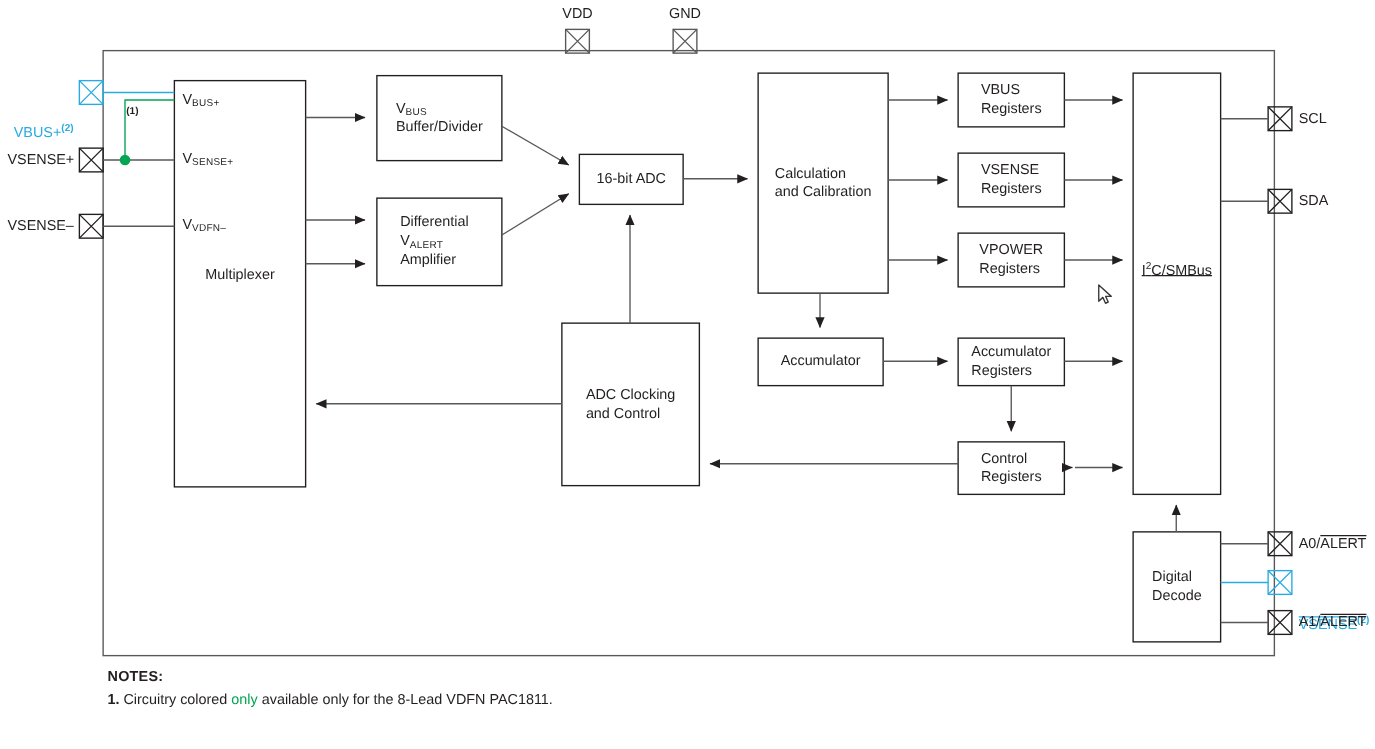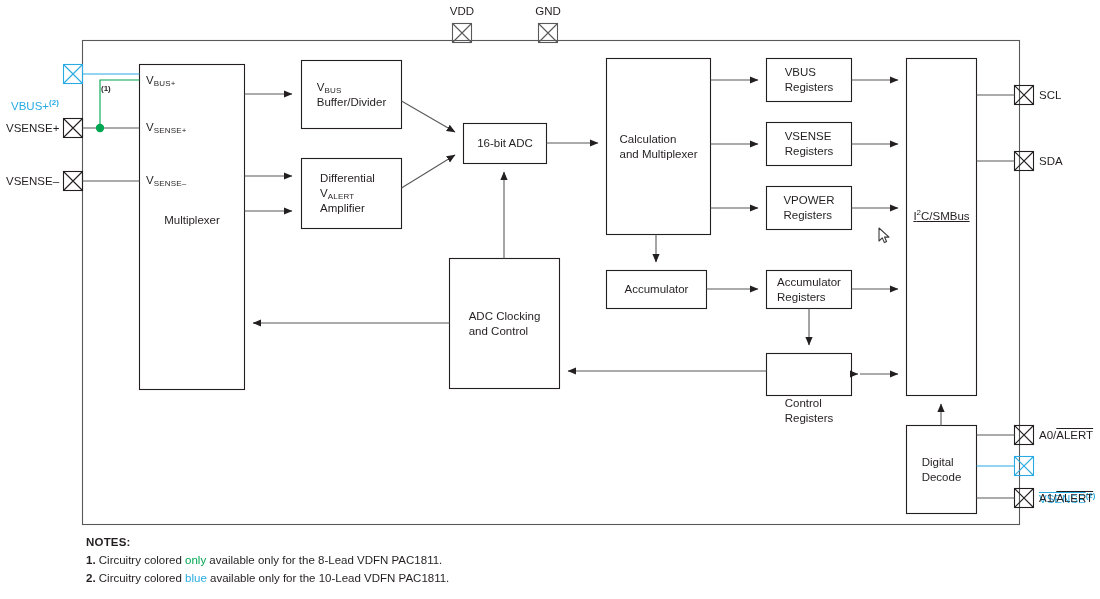--- a/index.html
+++ b/index.html
@@ -164,21 +164,21 @@
 
   <div class="txt" style="left:101px;top:84px;font-size:8px;font-weight:bold;">(1)</div>
 
   <div class="txt" style="left:146px;top:73px;">
     <span>V</span><span class="sub">BUS+</span>
   </div>
   <div class="txt" style="left:146px;top:120px;">
     <span>V</span><span class="sub">SENSE+</span>
   </div>
   <div class="txt" style="left:146px;top:173px;">
-    <span>V</span><span class="sub">SENSE–</span>
+    <span>V</span><span class="sub">VDFN–</span>
   </div>
 
   <div class="blk-label" style="left:140px;top:210px;width:104px;height:20px;">Multiplexer</div>
 
   <div class="blk-label" style="left:302px;top:61px;width:99px;height:67px;">
     <div>
       <span>V<span class="sub">BUS</span></span><br>
       <span>Buffer/Divider</span>
     </div>
   </div>
@@ -189,21 +189,21 @@
       <span>V<span class="sub">ALERT</span></span><br>
       <span>Amplifier</span>
     </div>
   </div>
 
   <div class="blk-label" style="left:464px;top:124px;width:82px;height:39px;">16-bit ADC</div>
 
   <div class="blk-label" style="left:607px;top:59px;width:103px;height:175px;">
     <div>
       <span>Calculation</span><br>
-      <span>and Multiplexer</span>
+      <span>and Calibration</span>
     </div>
   </div>
 
   <div class="blk-label" style="left:450px;top:259px;width:109px;height:129px;">
     <div>
       <span>ADC Clocking</span><br>
       <span>and Control</span>
     </div>
   </div>
 
@@ -214,21 +214,21 @@
   </div>
   <div class="blk-label" style="left:767px;top:123px;width:84px;height:42px;">
     <div><span>VSENSE</span><br><span>Registers</span></div>
   </div>
   <div class="blk-label" style="left:767px;top:187px;width:84px;height:42px;">
     <div><span>VPOWER</span><br><span>Registers</span></div>
   </div>
   <div class="blk-label" style="left:767px;top:271px;width:84px;height:37px;">
     <div><span>Accumulator</span><br><span>Registers</span></div>
   </div>
-  <div class="blk-label" style="left:767px;top:354px;width:84px;height:41px;margin-top:36px;">
+  <div class="blk-label" style="left:767px;top:354px;width:84px;height:41px;">
     <div><span>Control</span><br><span>Registers</span></div>
   </div>
 
   <div class="blk-label" style="left:907px;top:48px;width:69px;height:336px;text-decoration:underline;">
     <div><span>I</span><span class="sup" style="font-weight:normal;">2</span><span>C/SMBus</span></div>
   </div>
 
   <div class="blk-label" style="left:907px;top:426px;width:69px;height:87px;">
     <div><span>Digital</span><br><span>Decode</span></div>
   </div>
@@ -243,22 +243,19 @@
   </div>
   <div class="txt" style="left:1039px;top:491px;">
     <span>A1/</span><span class="ovl">ALERT</span>
   </div>
 
   <div class="notes">
     <div class="hd">NOTES:</div>
     <div class="ln">
       <b>1.</b><span> Circuitry colored </span><span class="green">only</span><span> available only for the 8-Lead VDFN PAC1811.</span>
     </div>
-    <div class="ln">
-      <b>2.</b><span> Circuitry colored </span><span class="blue">blue</span><span> available only for the 10-Lead VDFN PAC1811.</span>
-    </div>
   </div>
 
   <svg class="cursor" id="mouse-cursor" viewBox="0 0 14 18" style="left: 878px; top: 227px;">
     <path d="M1,1 L1,14 L4.3,10.9 L6.4,15.6 L8.6,14.6 L6.5,10.1 L11,10.1 Z" fill="#ffffff" stroke="#3a3a3a" stroke-width="1.1" stroke-linejoin="round"></path>
   </svg>
 
 </div>
 
 </body></html>

